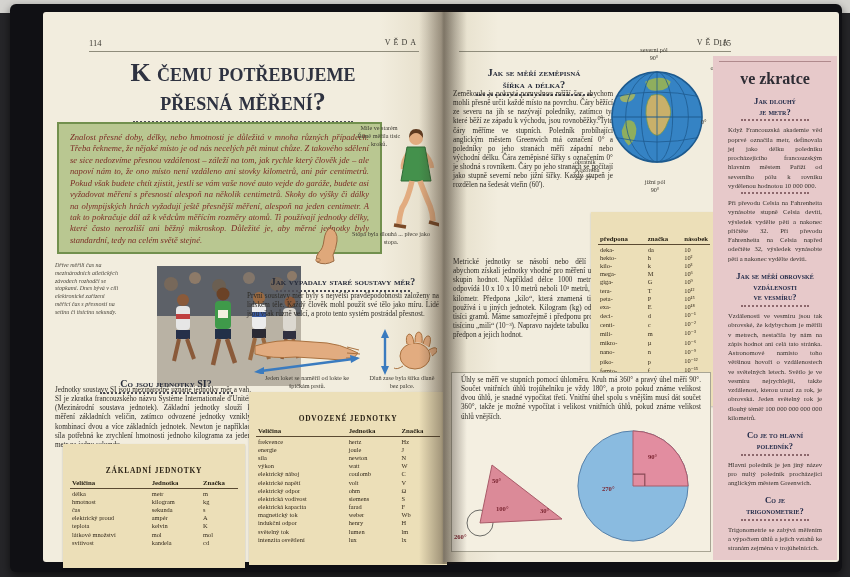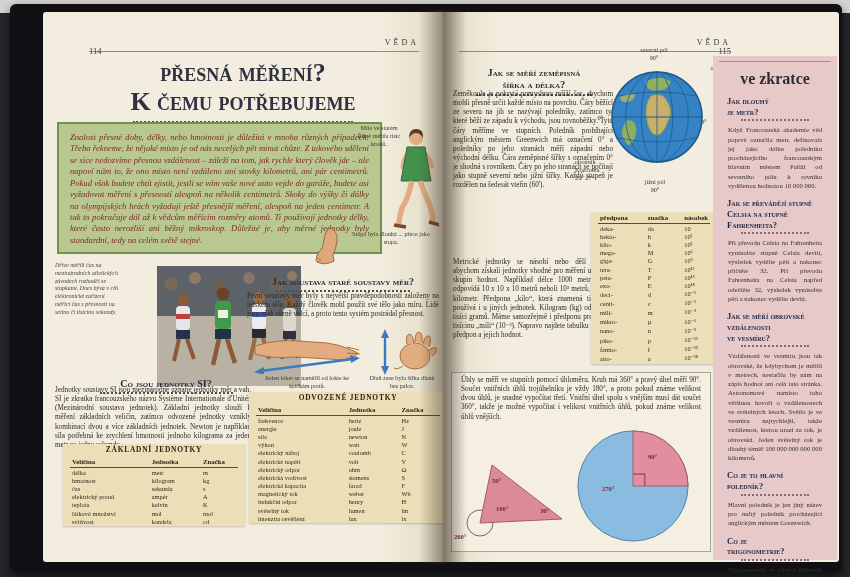--- a/index.html
+++ b/index.html
@@ -12,50 +12,50 @@
             background:linear-gradient(#c4524a,#a33d38)}
   .page{position:absolute;top:8px;height:550px;background:linear-gradient(#f3eee1,#ece6d4)}
   .page-left{left:33px;width:400px;border-radius:3px 0 0 3px;
              background:linear-gradient(90deg,#f2edde 84%,#e6dfcb 96%,#d9d0ba 100%)}
   .page-right{left:433px;width:396px;border-radius:0 3px 3px 0;
               background:linear-gradient(270deg,#f2edde 86%,#e6dfcb 97%,#d9d0ba 100%)}
   .gutter{position:absolute;left:409px;top:6px;width:48px;height:554px;pointer-events:none;
           background:linear-gradient(90deg,rgba(50,38,28,0) 0%,rgba(50,38,28,.38) 46%,rgba(35,26,18,.5) 52%,rgba(50,38,28,0) 100%)}
   .ph{position:absolute;top:26px;border-bottom:1px solid #8f8c7b;padding-bottom:4px;font-size:8px;color:#3c3a33}
   .ph .run{display:block;text-align:right;letter-spacing:3px}
-  .ph .pnum{position:absolute;top:8px;font-size:8.5px}
+  .ph .pnum{position:absolute;top:0;font-size:8.5px}
   .main-title{position:absolute;left:40px;top:46px;width:320px;text-align:center;font-variant:small-caps;
               font-weight:bold;font-size:26px;line-height:1.12;color:#2e3240}
   .dotline{height:0;border-bottom:2px dotted #4d4d55}
   .dl-title{width:220px;margin:5px auto 0}
   .sec-h{position:absolute;font-variant:small-caps;font-weight:bold;text-align:center;color:#272c3a;
          font-size:10px;line-height:1.2;white-space:pre-line}
   .sec-h .dotline{width:70%;margin:2px auto 0}
   .bodytxt{position:absolute;font-size:7.2px;line-height:1.27;text-align:justify;color:#2e2b26}
   .green-box{position:absolute;left:14px;top:110px;width:299px;height:112px;background:#b9c791;
              border:2px solid #72904e;padding:8px 11px}
   .green-box .txt{font-style:italic;font-size:8.6px;line-height:1.33;text-align:justify;color:#7c2d26}
   .cap{position:absolute;font-size:6.2px;line-height:1.25;text-align:center;color:#3d3a32}
   .cap-it{position:absolute;font-size:6px;line-height:1.3;font-style:italic;color:#4a463c;text-align:left}
-  .tan-table{position:absolute;background:#ecdfb8;padding:1px 7px;box-shadow:0 1px 2px rgba(0,0,0,.2)}
+  .tan-table{position:absolute;background:#ecdfb8;padding:22px 7px;box-shadow:0 1px 2px rgba(0,0,0,.2)}
   .tan-table .t-title{font-weight:bold;text-align:center;font-size:7.4px;letter-spacing:.8px;color:#2a2216;margin-bottom:3px}
   .tan-table table{border-collapse:collapse;width:100%}
   .tan-table th{text-align:left;font-size:6.8px;border-bottom:1px solid #5a4a32;padding:1px 2px 2px;color:#241e12}
   .tan-table td{font-size:6.4px;padding:.6px 2px;color:#342a1c}
   .tan-table tr td:last-child,.tan-table tr th:last-child{width:22%}
   .angles-box{position:absolute;left:8px;top:360px;width:258px;height:178px;background:#f4efe1;
               border:1px solid #a8a594}
   .angles-box .sec-h{position:relative;margin:5px auto 0;width:200px}
   .angles-box .bodytxt{position:relative;margin:3px 9px 0;font-size:7.2px}
   .lab{position:absolute;font-size:6.6px;color:#7a2430;font-weight:bold}
   .glab{position:absolute;font-size:6.2px;line-height:1.3;color:#3d3a32;white-space:pre-line}
   .sidebar{position:absolute;left:270px;top:44px;width:124px;height:504px;background:#e7c9ca}
   .sidebar .inner{margin:5px 6px 0;border-top:1px solid #b08a8d;padding-top:4px}
   .vz-title{font-weight:bold;font-size:16px;text-align:center;color:#2e2c34;margin:4px 0 2px}
-  .sb-h{font-variant:small-caps;font-weight:bold;font-size:8.6px;color:#1d2746;
+  .sb-h{font-variant:small-caps;font-weight:bold;font-size:8.6px;text-align:center;color:#1d2746;
         line-height:1.25;margin:8px 8px 0;white-space:pre-line}
   .sb-dots{border-bottom:2px dotted #8c686c;width:68px;margin:2px auto 4px;height:0}
   .sb-b{font-size:6.7px;line-height:1.38;text-align:justify;color:#37342e;margin:0 9px}
   svg{display:block}
 </style>
 </head>
 <body>
 
 <div class="top-strip"></div>
 
@@ -63,22 +63,22 @@
   <div class="red-edge"></div>
 
   <div class="page page-left">
 
     <div class="ph" style="left:46px;width:330px">
       <span class="pnum" style="left:0">114</span>
       <span class="run">VĚDA</span>
     </div>
 
     <div class="main-title">
+      <div>K čemu potřebujeme</div>
       <div>přesná měření?</div>
-      <div>K čemu potřebujeme</div>
       <div class="dotline dl-title"></div>
     </div>
 
     <div class="green-box">
       <div class="txt">Znalost přesné doby, délky, nebo hmotnosti je důležitá v mnoha různých případech. Třeba řekneme, že nějaké místo je od nás necelých pět minut chůze. Z takového sdělení se sice nedozvíme přesnou vzdálenost – záleží na tom, jak rychle který člověk jde – ale napoví nám to, že ono místo není vzdáleno ani stovky kilometrů, ani pár centimetrů. Pokud však budete chtít zjistit, jestli se vám vaše nové auto vejde do garáže, budete asi vyžadovat měření s přesností alespoň na několik centimetrů. Skoky do výšky či dálky na olympijských hrách vyžadují ještě přesnější měření, alespoň na jeden centimetr. A tak to pokračuje dál až k vědcům měřícím rozměry atomů. Ti používají jednotky délky, které často nerozliší ani běžný mikroskop. Důležité je, aby měrné jednotky byly standardní, tedy na celém světě stejné.</div>
     </div>
 
     <div class="cap" style="left:310px;top:112px;width:52px">Míle ve starém Římě měřila tisíc kroků.</div>
 
     <svg style="position:absolute;left:348px;top:116px" width="48" height="118" viewBox="0 0 48 118">
@@ -131,21 +131,21 @@
       <rect x="95" y="63" width="14" height="9" fill="#2a2a34"></rect>
       <path d="M98 72 l-5 22 M106 72 l6 21" stroke="#9a6a42" stroke-width="4" fill="none"></path>
 
       <circle cx="133" cy="36" r="5.5" fill="#8a5a3a"></circle>
       <rect x="126" y="42" width="13" height="23" rx="4" fill="#dcd8d0"></rect>
       <rect x="126" y="65" width="13" height="8" fill="#303040"></rect>
       <path d="M129 73 l-4 20 M136 73 l5 19" stroke="#8a5a3a" stroke-width="3.5" fill="none"></path>
     </svg>
 
     <div class="sec-h" style="left:204px;top:252px;width:192px">
-      <span>Jak soustava staré soustavy měr?</span>
+      <span>Jak vypadaly staré soustavy měr?</span>
       <div class="dotline"></div>
     </div>
     <div class="bodytxt" style="left:204px;top:280px;width:192px">První soustavy měr byly s největší pravděpodobností založeny na lidském těle. Každý člověk mohl použít své tělo jako míru. Lidé jsou však různě velcí, a proto tento systém postrádal přesnost.</div>
 
     <svg style="position:absolute;left:208px;top:322px" width="112" height="40" viewBox="0 0 112 40">
       <path d="M4 12 q22 -7 44 -5 l28 2 q14 2 22 6 l9 4 -5 6 q-11 2 -25 0 l-32 -2 q-24 2 -41 -3 z" fill="#e2ac80" stroke="#a9713f" stroke-width="1"></path>
       <path d="M96 13 l12 3 M96 19 l13 1 M95 24 l12 0" stroke="#a9713f" stroke-width="1" fill="none"></path>
       <line x1="10" y1="37" x2="102" y2="25" stroke="#3a7bbf" stroke-width="2.4"></line>
       <polygon points="3,38 13,33 13,41" fill="#3a7bbf"></polygon>
       <polygon points="109,24 99,21 100,29" fill="#3a7bbf"></polygon>
@@ -463,23 +463,20 @@
         <div class="vz-title">ve zkratce</div>
 
         <div>
           <div class="sb-h">Jak dlouhý
 je metr?</div>
           <div class="sb-dots"></div>
           <div class="sb-b">Když Francouzská akademie věd poprvé označila metr, definovala jej jako délku poledníku procházejícího francouzským hlavním městem Paříží od severního pólu k rovníku vydělenou hodnotou 10 000 000.</div>
         </div>
 
         <div>
-          <div class="sb-h">Jak se převádějí stupně
-Celsia na stupně
-Fahrenheita?</div>
           <div class="sb-dots"></div>
           <div class="sb-b">Při převodu Celsia na Fahrenheita vynásobte stupně Celsia devíti, výsledek vydělte pěti a nakonec přičtěte 32. Při převodu Fahrenheita na Celsia napřed odečtěte 32, výsledek vynásobte pěti a nakonec vydělte devíti.</div>
         </div>
 
         <div>
           <div class="sb-h">Jak se měří obrovské
 vzdálenosti
 ve vesmíru?</div>
           <div class="sb-dots"></div>
           <div class="sb-b">Vzdálenosti ve vesmíru jsou tak obrovské, že kdybychom je měřili v metrech, nestačila by nám na zápis hodnot ani celá tato stránka. Astronomové namísto toho většinou hovoří o vzdálenostech ve světelných letech. Světlo je ve vesmíru nejrychlejší, takže vzdálenost, kterou urazí za rok, je obrovská. Jeden světelný rok je dlouhý téměř 100 000 000 000 000 kilometrů.</div>

